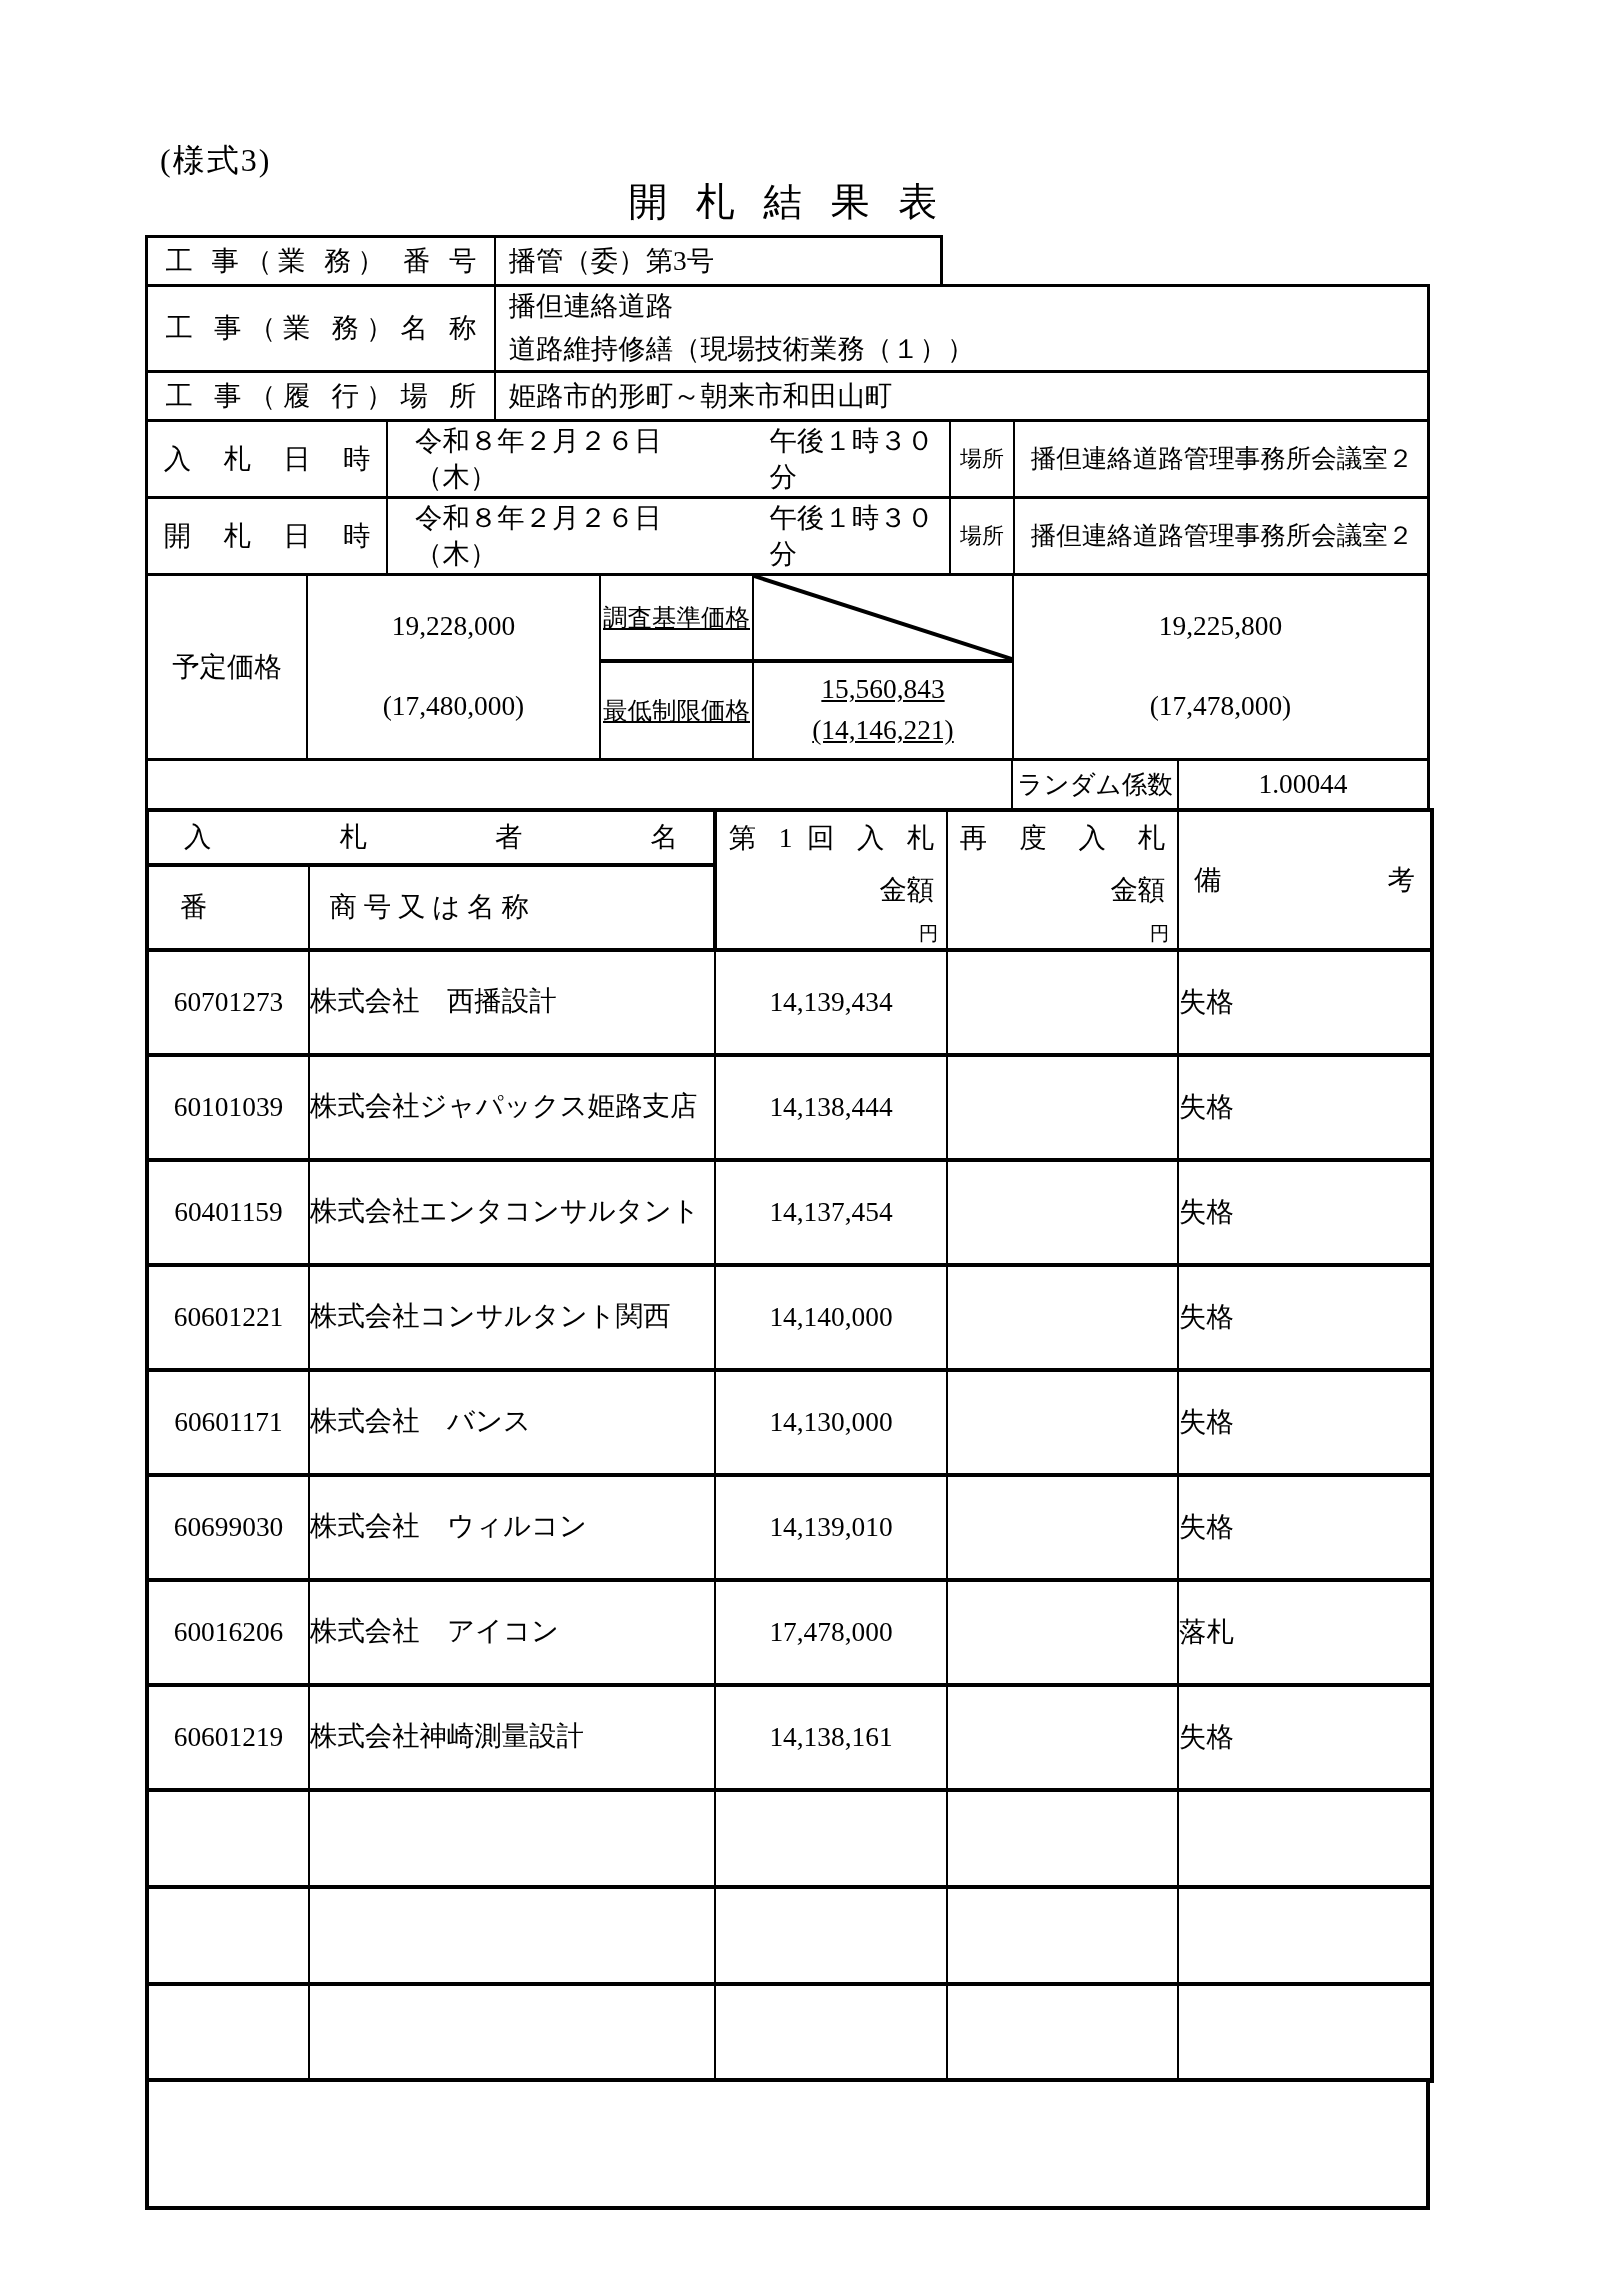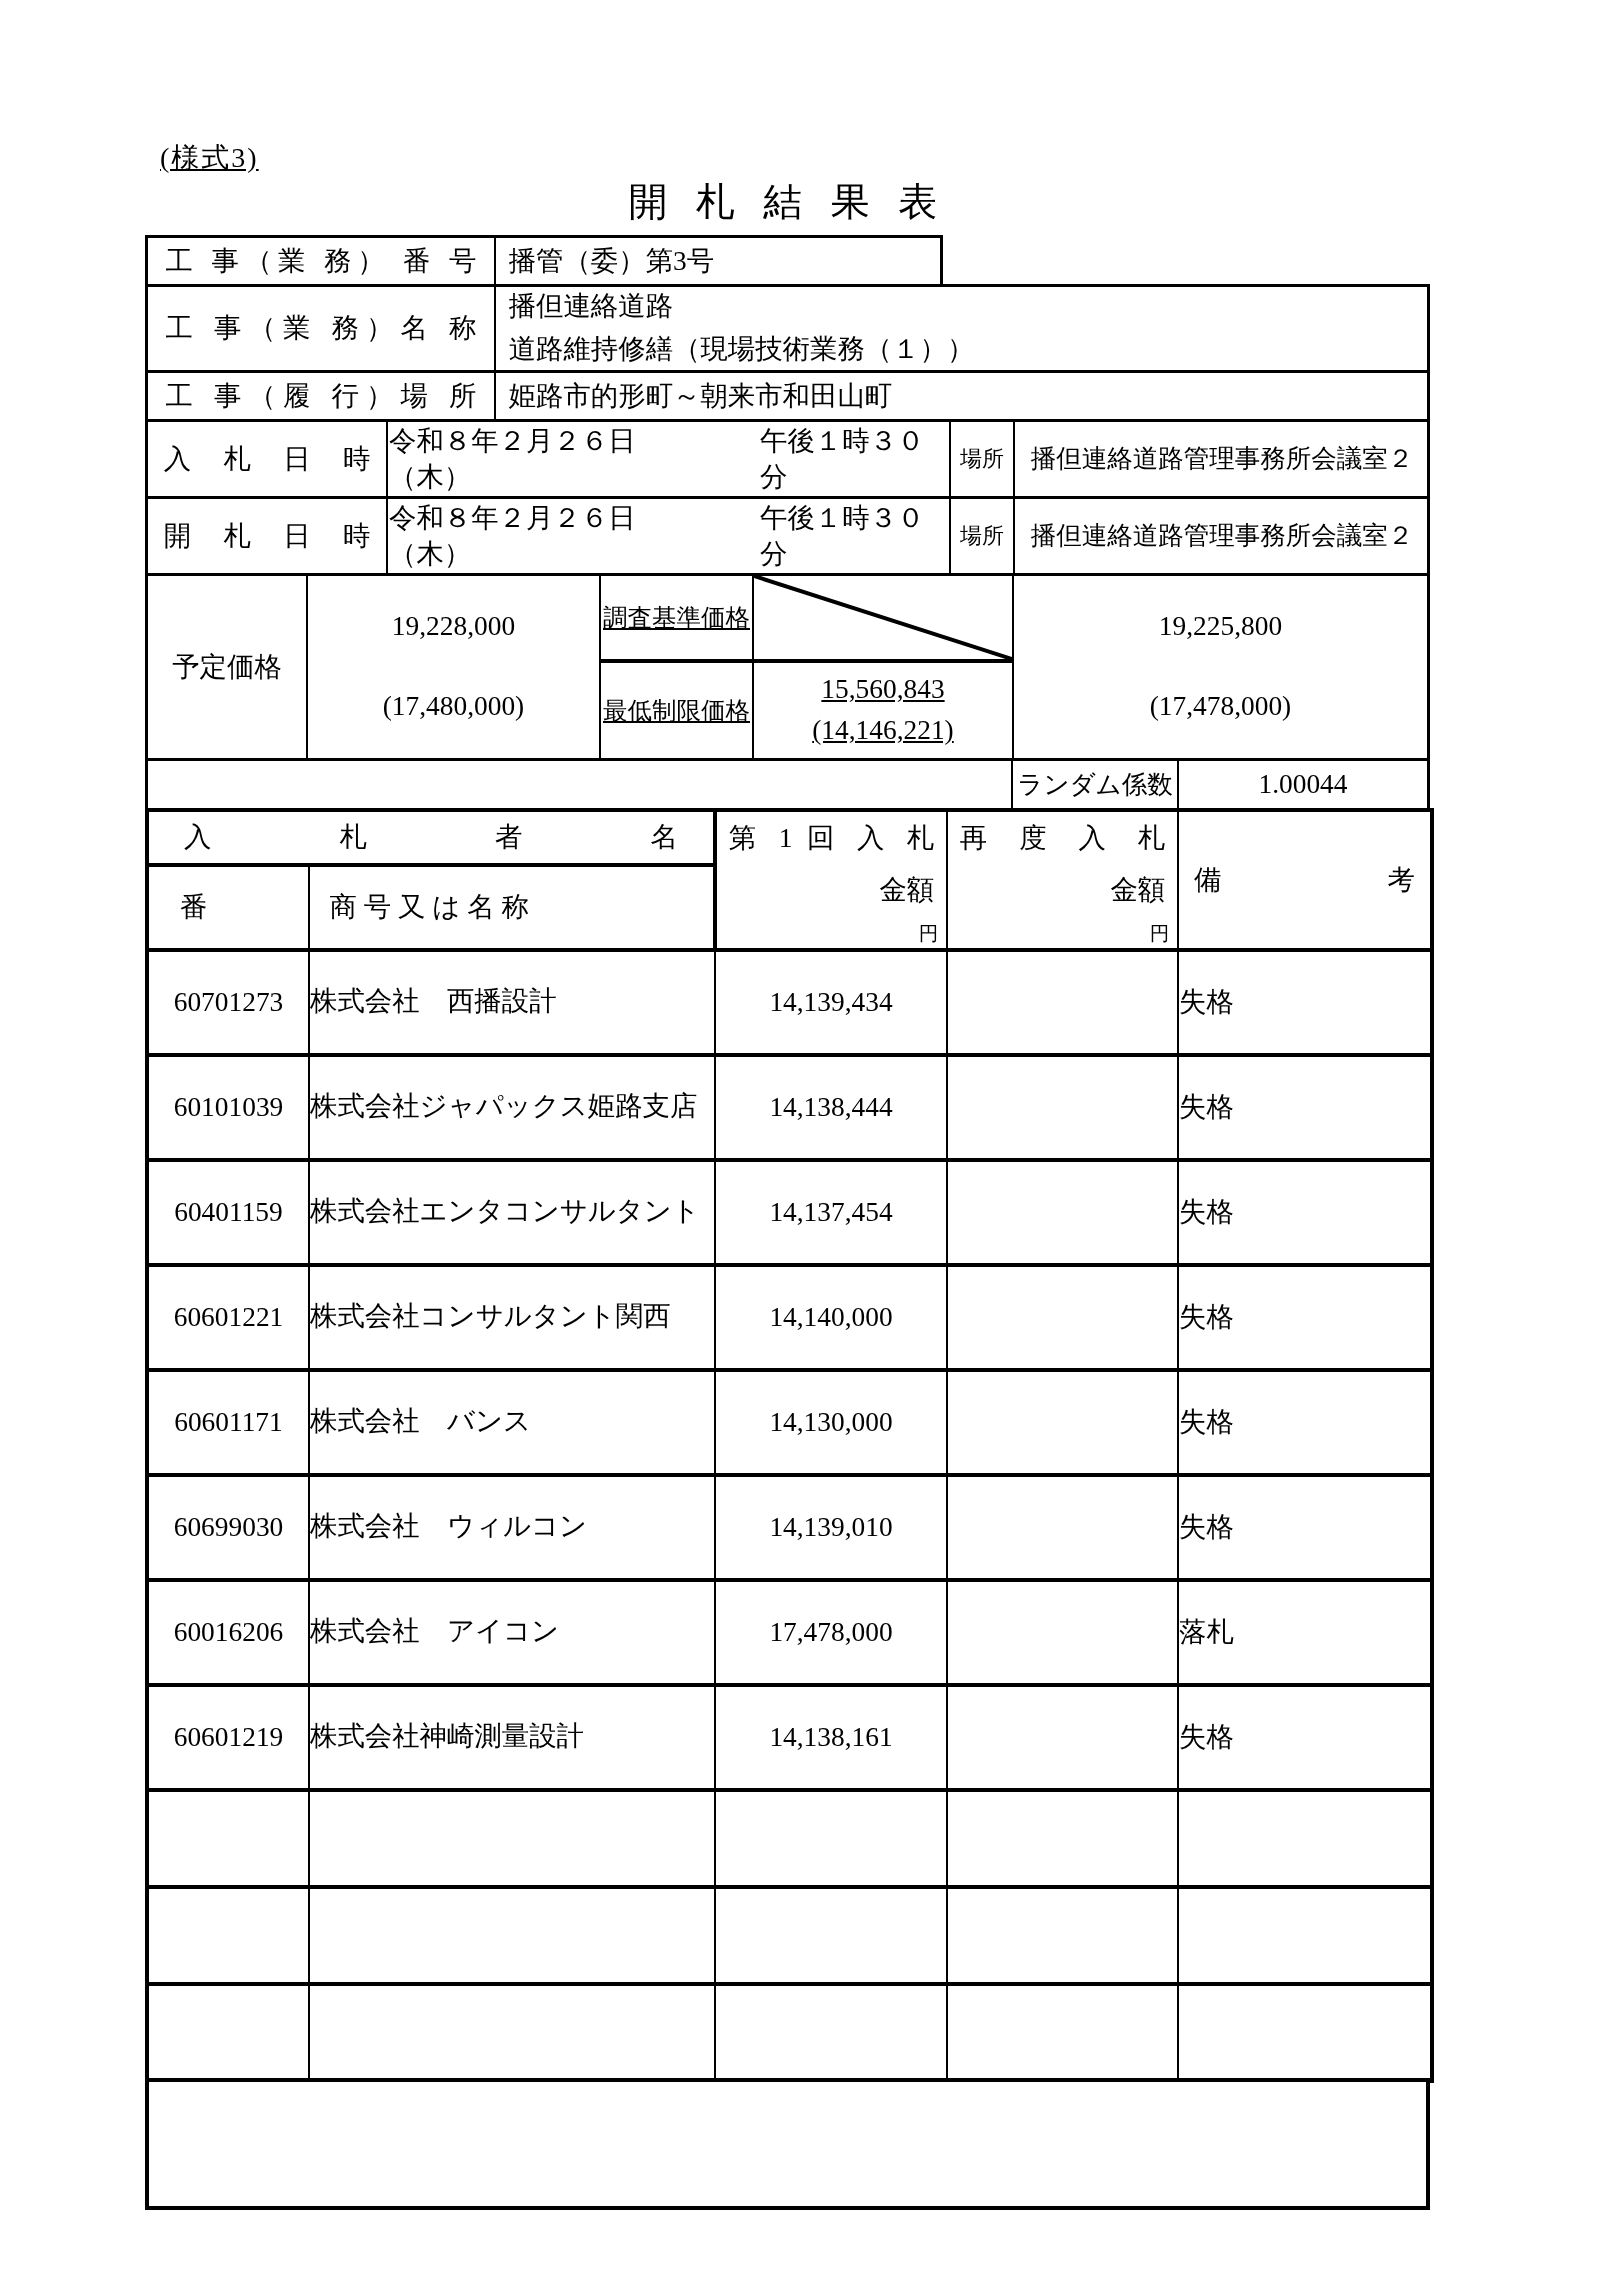--- a/index.html
+++ b/index.html
@@ -4,21 +4,21 @@
 <style>
   html,body{margin:0;padding:0;background:#fff;}
   .page{
     position:relative;
     width:1621px;height:2293px;
     background:#fff;color:#000;
     font-family:"Liberation Serif","DejaVu Serif",serif;
     font-size:27.4px;
     overflow:hidden;
   }
-  .form-label{position:absolute;left:160px;top:139px;font-size:28px;letter-spacing:2px;text-decoration:underline;}
+  .form-label{position:absolute;left:160px;top:139px;font-size:32px;letter-spacing:2px;}
   .content{position:absolute;left:145px;top:180px;width:1285px;}
   .title{
     text-align:center;font-size:39px;letter-spacing:0.24em;
     height:43px;line-height:43px;margin-bottom:11.8px;white-space:nowrap;
   }
   
   .irow{
     display:flex;box-sizing:border-box;background:#fff;
     border:3.9px solid #000;border-bottom:none;
   }
@@ -34,21 +34,21 @@
   .rowC{height:49px;}
   .rowD,.rowE{height:77px;}
   .rowF{height:185px;}
   .rowG{height:50px;}
   .lblw{width:348px;padding:0;}
   .lblw .justify{padding:0 17.6px;}
   .valx{flex:1;padding-left:12.7px;}
   .nameval{flex:1;padding-left:12.7px;flex-direction:column;align-items:flex-start;justify-content:center;line-height:43px;}
   .dlbl{width:240px;}
   .dlbl .justify{padding:0 15.7px;}
-  .dtcell{width:563px;padding-left:1px;gap:47px;}
+  .dtcell{width:563px;padding-left:27px;gap:47px;}
   .basho{width:64px;font-size:22px;justify-content:center;}
   .placecell{flex:1;font-size:25.5px;padding-left:15.7px;}
   
   .c-plabel{width:160px;}
   .c-pvals{width:293px;}
   .stack{flex-direction:column;justify-content:space-around;align-items:center;padding:11px 0;}
   .coln{flex-direction:column;align-items:stretch;padding:0;text-decoration:underline;}
   .c-inlabels{width:153px;font-size:24.5px;}
   .c-invals{width:260px;}
   .half-top{height:87px;border-bottom:4.9px solid #000;display:flex;align-items:center;justify-content:center;box-sizing:border-box;}

